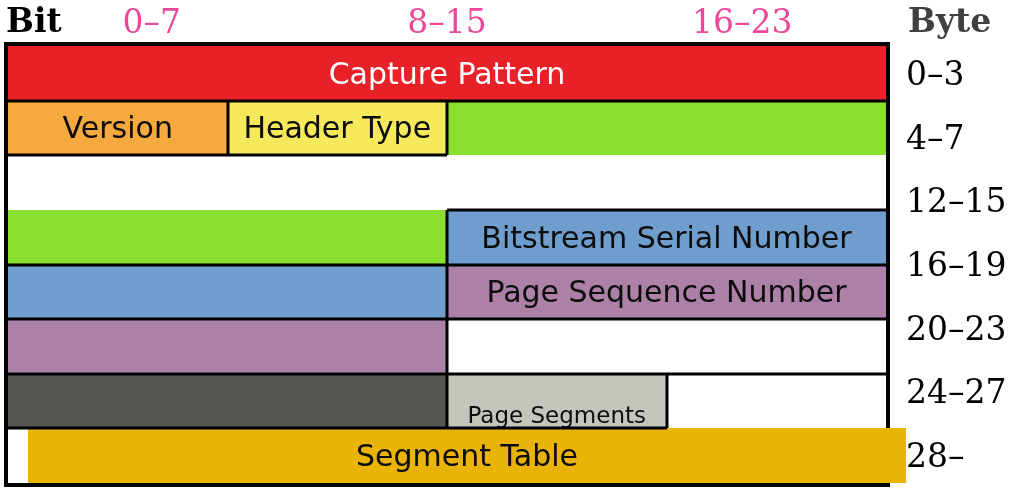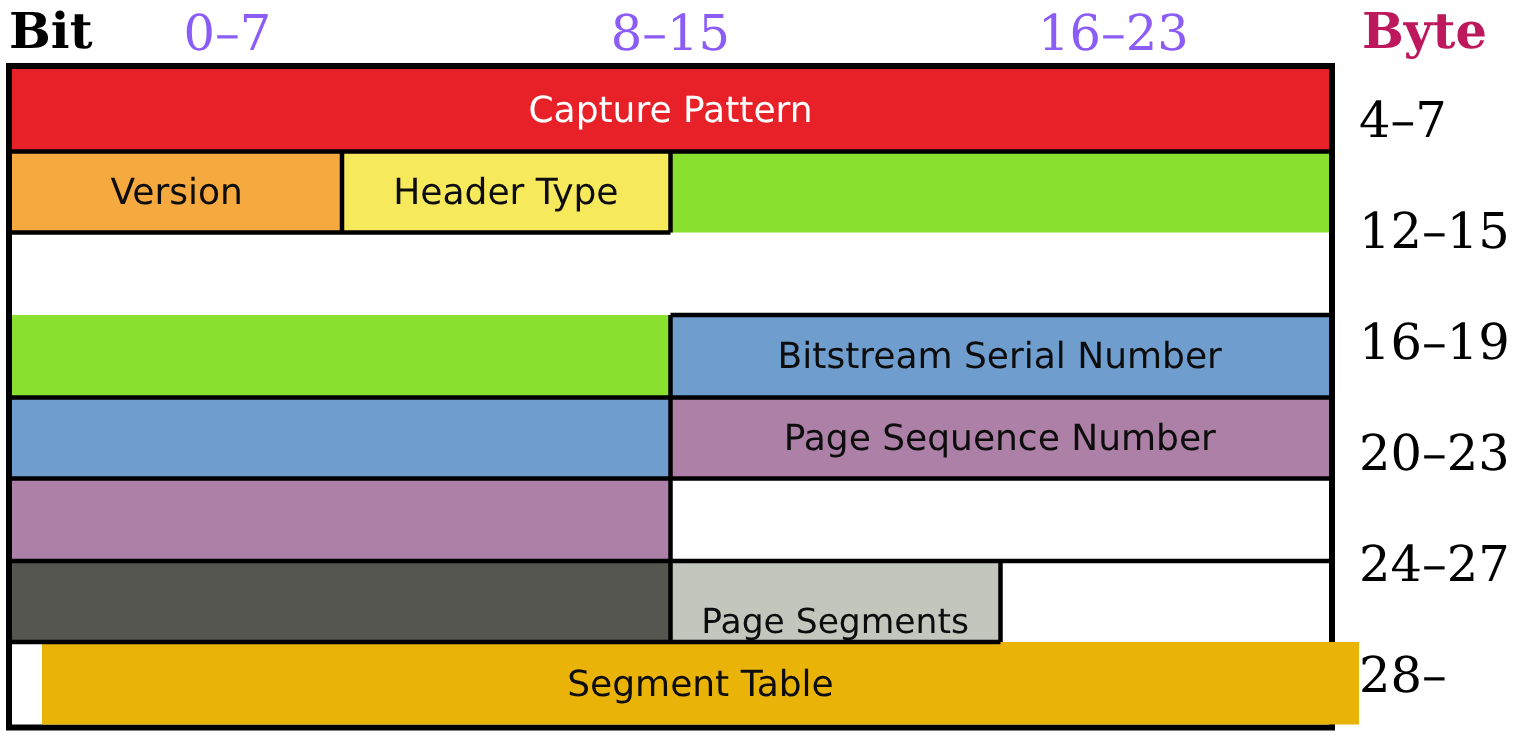--- a/index.html
+++ b/index.html
@@ -10,29 +10,29 @@
     overflow:hidden;
     font-family:"DejaVu Sans", sans-serif;
   }
   
   .bit-headers{
     position:absolute;left:4px;top:0;width:886px;height:42px;
     display:flex;
   }
   .bit-headers .bh{
     flex:1;display:flex;align-items:center;justify-content:center;
-    font-family:"DejaVu Serif", serif;font-size:33px;color:#8b5cf6;
+    font-family:"DejaVu Serif", serif;font-size:33px;color:#ec4899;
   }
   .corner-label{
     position:absolute;left:6px;top:0;height:42px;line-height:42px;
     font-family:"DejaVu Serif", serif;font-weight:bold;font-size:33px;color:#000;
   }
   .byte-header{
     position:absolute;left:908px;top:0;height:42px;line-height:42px;
-    font-family:"DejaVu Serif", serif;font-weight:bold;font-size:33px;color:#be185d;
+    font-family:"DejaVu Serif", serif;font-weight:bold;font-size:33px;color:#404040;
   }
   
   .byte-col{
     position:absolute;left:900px;top:42px;width:122px;height:445px;
     display:flex;flex-direction:column;
   }
   .byte-col .br{
     flex:1;display:flex;align-items:center;
     padding-left:6px;
     font-family:"DejaVu Serif", serif;font-size:33px;color:#000;
@@ -44,21 +44,21 @@
   }
   .region{
     position:absolute;height:12.5%;
     display:flex;align-items:center;justify-content:center;
   }
   .r0{top:0}.r1{top:12.5%}.r2{top:25%}.r3{top:37.5%}
   .r4{top:50%}.r5{top:62.5%}.r6{top:75%}.r7{top:87.5%}
   .c0{left:0}.c1{left:25%}.c2{left:50%}.c3{left:75%}
   .w1{width:25%}.w2{width:50%}.w4{width:100%}
   .cell-label{
-    font-size:24px;color:#0d0d0d;white-space:nowrap;
+    font-size:30px;color:#0d0d0d;white-space:nowrap;
   }
   .cell-label.light{color:#ffffff;}
   .cell-label.small{font-size:23px;}
   
   .hline{
     position:absolute;height:3px;background:#000;transform:translateY(-50%);
   }
   .vline{
     position:absolute;width:3px;background:#000;transform:translateX(-50%);
   }
@@ -70,20 +70,21 @@
 
   <div class="corner-label">Bit</div>
   <div class="bit-headers">
     <div class="bh">0–7</div>
     <div class="bh">8–15</div>
     <div class="bh">16–23</div>
   </div>
   <div class="byte-header">Byte</div>
 
   <div class="byte-col">
+    <div class="br">0–3</div>
     <div class="br">4–7</div>
     <div class="br">12–15</div>
     <div class="br">16–19</div>
     <div class="br">20–23</div>
     <div class="br">24–27</div>
     <div class="br">28–</div>
   </div>
 
   <div class="table">
 

